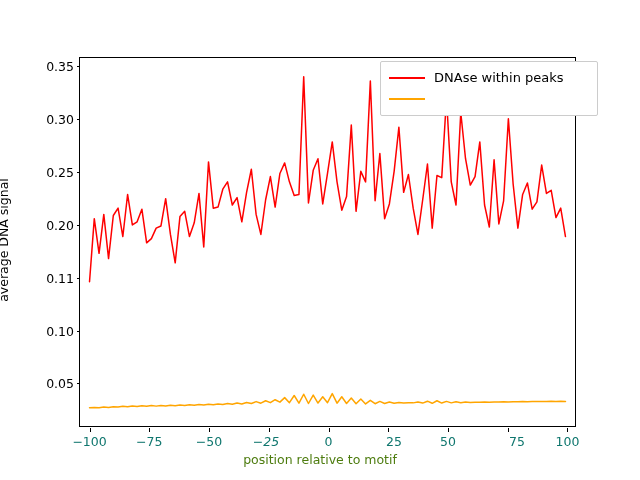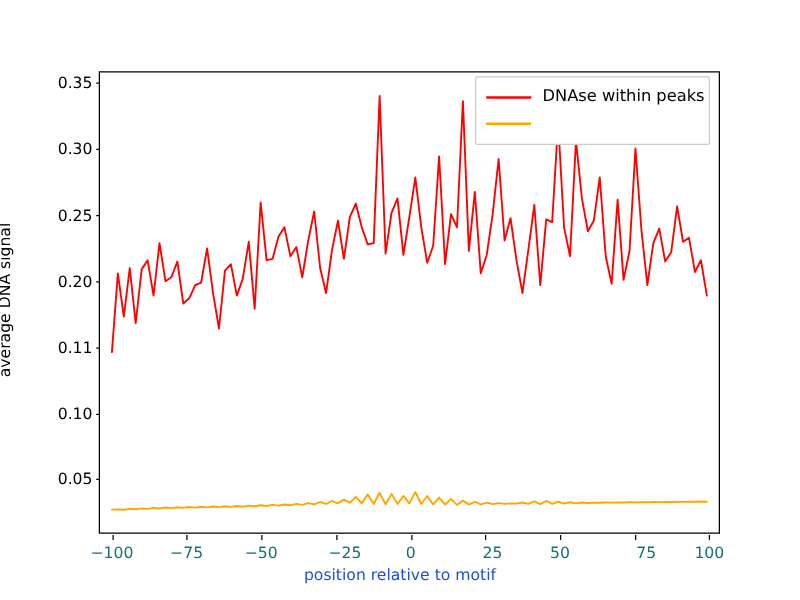--- a/index.html
+++ b/index.html
@@ -40,35 +40,35 @@
     top:376px;
     transform:translateX(-50%);
     font-size:12.5px;color:#0f766e;white-space:nowrap;
   }
 
   
   #xlabel{
     position:absolute;
     left:0;right:0;top:452px;
     text-align:center;
-    font-size:12.5px;color:#1d4ed8;
+    font-size:12.5px;color:#4d7c0f;
   }
   #ylabel{
     position:absolute;
     left:-4px;top:240px;
     transform-origin:0 0;
     transform:rotate(-90deg) translate(-50%,0);
     font-size:12.5px;color:#000000;white-space:nowrap;
   }
 
   
   #legend{
     position:absolute;
     left:300px;top:3px;
-    width:188px;
+    width:218px;
     border:0.9px solid #cccccc;
     border-radius:2px;
     background:#ffffff;
     padding:5px 8px 6px 8px;
     box-sizing:border-box;
   }
   .legend-row{display:flex;align-items:center;height:21px;}
   .legend-swatch{
     width:36px;height:0;
     border-top-width:2.6px;border-top-style:solid;
@@ -104,21 +104,21 @@
         <div class="ytick-label" style="top: 8.24571px;">0.35</div>
       </div>
     <div id="xticks">
         <div class="tick-mark xtick-mark" style="left: 9.55769px;"></div>
         <div class="xtick-label" style="left: 9.55769px;">−100</div>
         <div class="tick-mark xtick-mark" style="left: 69.2933px;"></div>
         <div class="xtick-label" style="left: 69.2933px;">−75</div>
         <div class="tick-mark xtick-mark" style="left: 129.029px;"></div>
         <div class="xtick-label" style="left: 129.029px;">−50</div>
         <div class="tick-mark xtick-mark" style="left: 188.764px;"></div>
-        <div class="xtick-label" style="left: 196px;">−25</div>
+        <div class="xtick-label" style="left: 186px; font-style: italic;">−25</div>
         <div class="tick-mark xtick-mark" style="left: 248.5px;"></div>
         <div class="xtick-label" style="left: 248.5px;">0</div>
         <div class="tick-mark xtick-mark" style="left: 308.236px;"></div>
         <div class="xtick-label" style="left: 314px;">25</div>
         <div class="tick-mark xtick-mark" style="left: 367.971px;"></div>
         <div class="xtick-label" style="left: 367.971px;">50</div>
         <div class="tick-mark xtick-mark" style="left: 427.707px;"></div>
         <div class="xtick-label" style="left: 437px;">75</div>
         <div class="tick-mark xtick-mark" style="left: 487.442px;"></div>
         <div class="xtick-label" style="left: 487.442px;">100</div>

